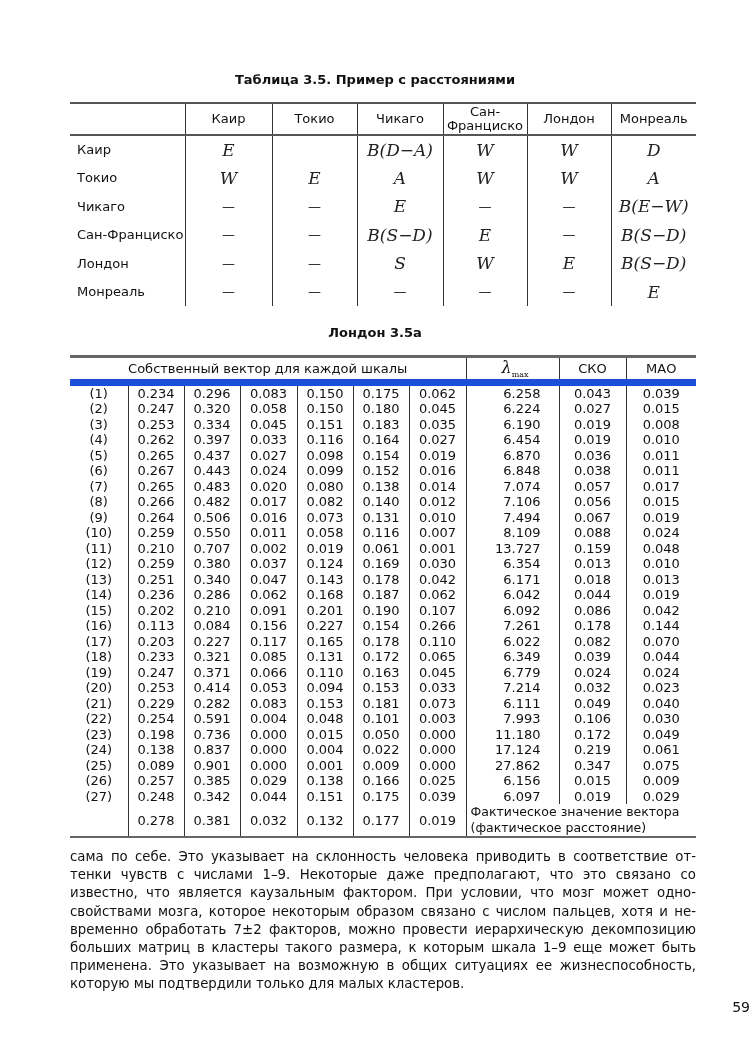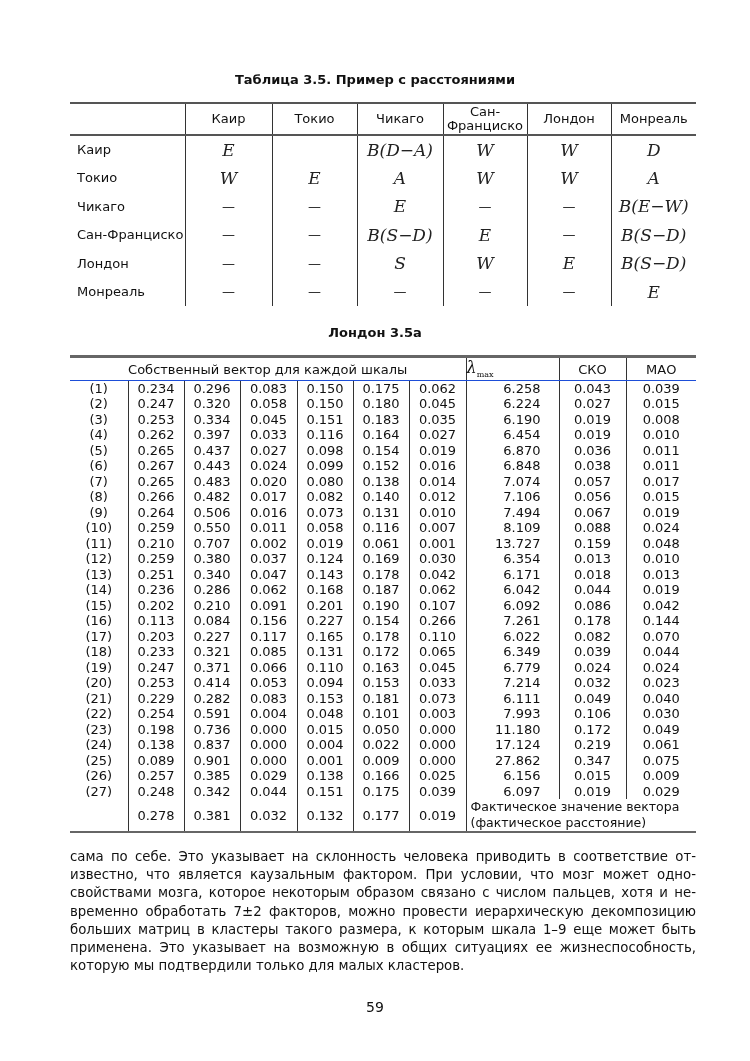--- a/index.html
+++ b/index.html
@@ -48,21 +48,21 @@
   
   #t2 {
     left: 70px; top: 355px; width: 626px;
     border-top: 3px solid #666;
     border-bottom: 2px solid #666;
     font-size: 13px;
   }
   #t2 th {
     font-weight: normal;
     height: 24px;
-    border-bottom: 1px solid #1d4ed8;
+    border-bottom: 7px solid #1d4ed8;
     text-align: center;
     padding: 0;
     margin-top: 13px;
   }
   #t2 th + th { border-left: 1px solid #333; }
   #t2 td {
     height: 15.5px;
     line-height: 15px;
     text-align: center;
     padding: 0;
@@ -89,21 +89,21 @@
     position: absolute;
     left: 70px; top: 848px; width: 626px;
     font-size: 13.3px;
     line-height: 18.2px;
     text-align: justify;
   }
   #para span { display: block; text-align: justify; text-align-last: justify; white-space: nowrap; }
   #para span.lastline { text-align-last: left; }
   #pagenum {
     position: absolute; left: 0; width: 750px; top: 999px;
-    text-align: center; font-size: 14px;
+    text-align: right; font-size: 14px;
   }
 </style>
 </head>
 <body>
 
 <div class="caption" style="top:72px;">Таблица 3.5. Пример с расстояниями</div>
 
 <table id="t1">
   <colgroup>
     <col style="width:115px">
@@ -195,21 +195,21 @@
     <col style="width:56px">
       <col style="width:56px">
       <col style="width:57px">
     <col style="width:93px">
       <col style="width:67px">
       <col style="width:70px">
   </colgroup>
   <thead>
     <tr>
       <th colspan="7">Собственный вектор для каждой шкалы</th>
-      <th style="text-align:left;padding-right:30px;">
+      <th style="text-align:right;padding-right:30px;">
         <span class="lambda"><span>λ</span><sub>max</sub></span>
       </th>
       <th>СКО</th>
       <th>МАО</th>
     </tr>
   </thead>
   <tbody id="t2body">
       <tr>
         <td>(1)</td>
         <td class="v">0.234</td>
@@ -545,20 +545,21 @@
         <td class="note" colspan="3">
           <div>Фактическое значение вектора</div>
           <div>(фактическое расстояние)</div>
         </td>
       </tr>
     </tbody>
 </table>
 
 <div id="para">
     <span>сама по себе. Это указывает на склонность человека приводить в соответствие от-</span>
+    <span>тенки чувств с числами 1–9. Некоторые даже предполагают, что это связано со</span>
     <span>известно, что является каузальным фактором. При условии, что мозг может одно-</span>
     <span>свойствами мозга, которое некоторым образом связано с числом пальцев, хотя и не-</span>
     <span>временно обработать 7±2 факторов, можно провести иерархическую декомпозицию</span>
     <span>больших матриц в кластеры такого размера, к которым шкала 1–9 еще может быть</span>
     <span>применена. Это указывает на возможную в общих ситуациях ее жизнеспособность,</span>
     <span class="lastline">которую мы подтвердили только для малых кластеров.</span>
   </div>
 
 <div id="pagenum">59</div>
 

